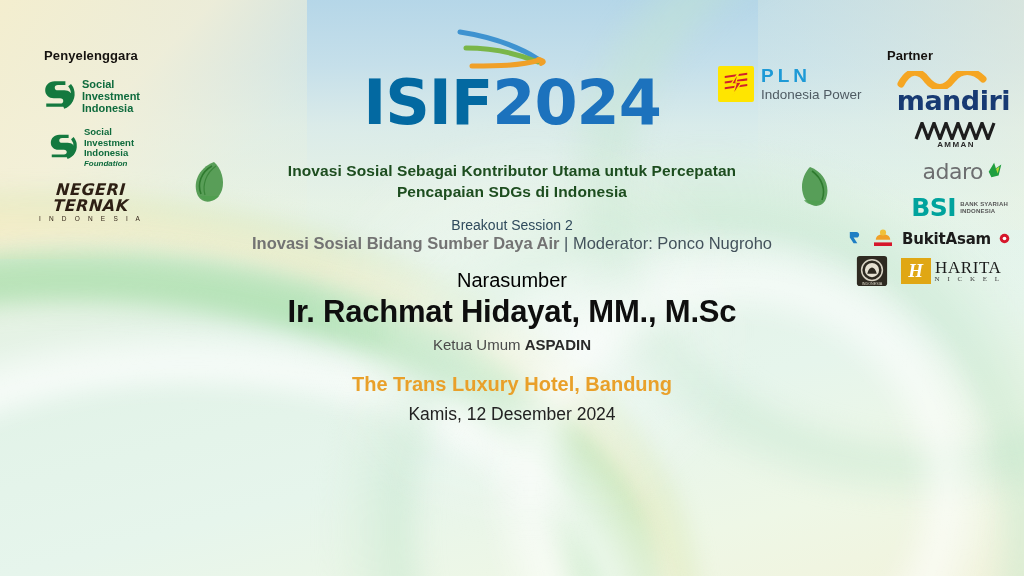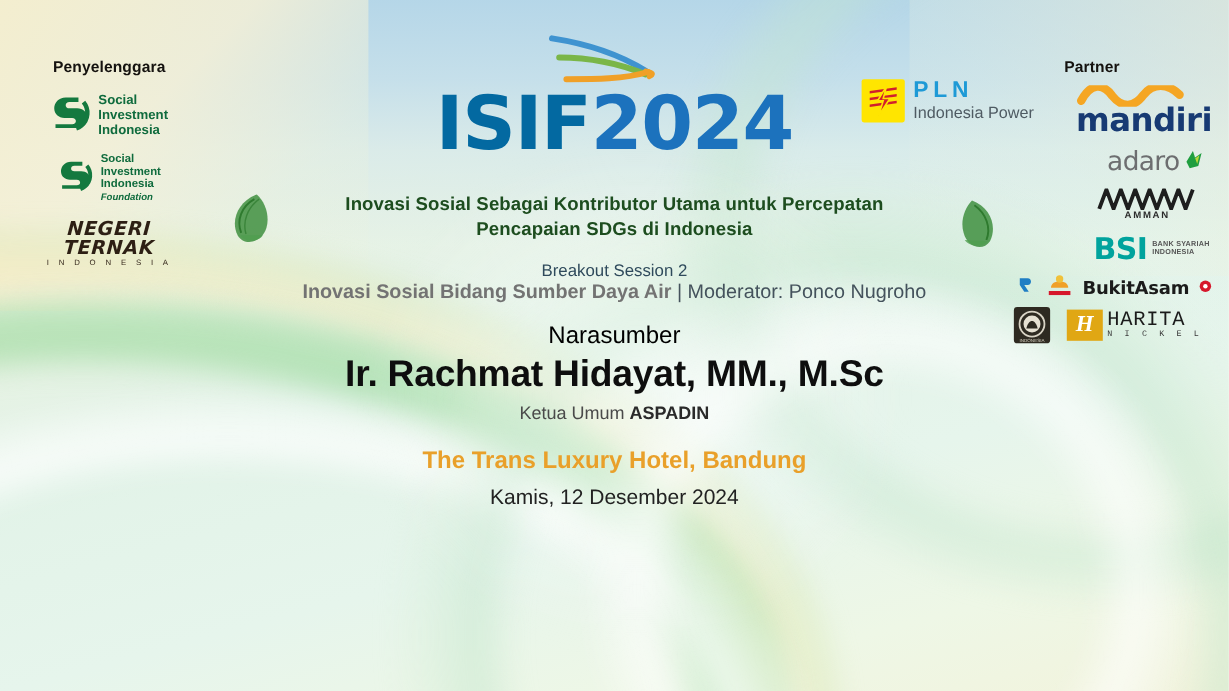--- a/index.html
+++ b/index.html
@@ -160,21 +160,21 @@
   .bukit { display:flex; align-items:center; gap:8px; }
   .bukit .w { font-family:"DejaVu Sans", sans-serif; font-size:15px; color:#1b1b1b; font-weight:bold; letter-spacing:-.2px; }
   .bukit .w i { font-style:normal; font-weight:600; }
 
   .harita { display:flex; align-items:center; gap:4px; }
   .harita .badge {
     width:30px; height:26px; background:#e0a714; color:#fff;
     font-family:"Liberation Serif", serif; font-style:italic; font-weight:bold;
     font-size:19px; display:flex; align-items:center; justify-content:center;
   }
-  .harita .w { font-family:Liberation Mono, monospace; line-height:1; }
+  .harita .w { font-family:Liberation Serif, serif; line-height:1;text-align:center; }
   .harita .w .m { font-size:17px; letter-spacing:.6px; color:#1b1b1b; }
   .harita .w .n { display:block; font-size:7px; letter-spacing:3px; color:#3a3a3a; }
 
   .pertamina { width:34px; height:34px; }
 </style>
 </head>
 <body>
 
 <div class="stage">
 
@@ -303,38 +303,38 @@
 
     <div class="p-row" style="margin-top:8px; padding-right:14px;">
       <div class="mandiri">
         <svg width="92" height="18" viewBox="0 0 92 18" style="display:block;">
           <path d="M4 13 C12 -2 22 -2 30 9 C38 19 48 19 56 8 C64 -2 76 -2 86 8" fill="none" stroke="#f5a623" stroke-width="7" stroke-linecap="round" stroke-linejoin="round"></path>
         </svg>
         <div class="w">mandiri</div>
       </div>
     </div>
 
+    <div class="p-row" style="margin-top:9px; padding-right:26px;">
+      <div class="amman">
+        <svg width="84" height="18" viewBox="0 0 84 18" style="display:block;">
+          <path d="M2 17 L8 1 L14 17 L20 1 L26 17 L32 1 L38 17 L44 1 L50 17 L56 1 L62 17 L68 1 L74 17 L80 1" fill="none" stroke="#1e1e1e" stroke-width="3.2" stroke-linejoin="miter"></path>
+        </svg>
+        <div class="lbl">AMMAN</div>
+      </div>
+    </div>
+
     <div class="p-row" style="margin-top:10px; padding-right:20px;">
       <div class="adaro">
         <span class="w">adaro</span>
         <span>
           <svg width="18" height="18" viewBox="0 0 20 20">
             <path d="M3 12 L9 2 L11 8 L17 4 L14 16 L6 18 Z" fill="#1f9e3f"></path>
             <path d="M9 3 L11 9 L15 6 L13 14 Z" fill="#b8d83a"></path>
           </svg>
         </span>
-      </div>
-    </div>
-
-    <div class="p-row" style="margin-top:9px; padding-right:26px;">
-      <div class="amman">
-        <svg width="84" height="18" viewBox="0 0 84 18" style="display:block;">
-          <path d="M2 17 L8 1 L14 17 L20 1 L26 17 L32 1 L38 17 L44 1 L50 17 L56 1 L62 17 L68 1 L74 17 L80 1" fill="none" stroke="#1e1e1e" stroke-width="3.2" stroke-linejoin="miter"></path>
-        </svg>
-        <div class="lbl">AMMAN</div>
       </div>
     </div>
 
     <div class="p-row" style="margin-top:11px; padding-right:16px;">
       <div class="bsi">
         <span class="w">BSI</span>
         <span class="t">
           <span>BANK SYARIAH</span><br>
           <span>INDONESIA</span>
         </span>

